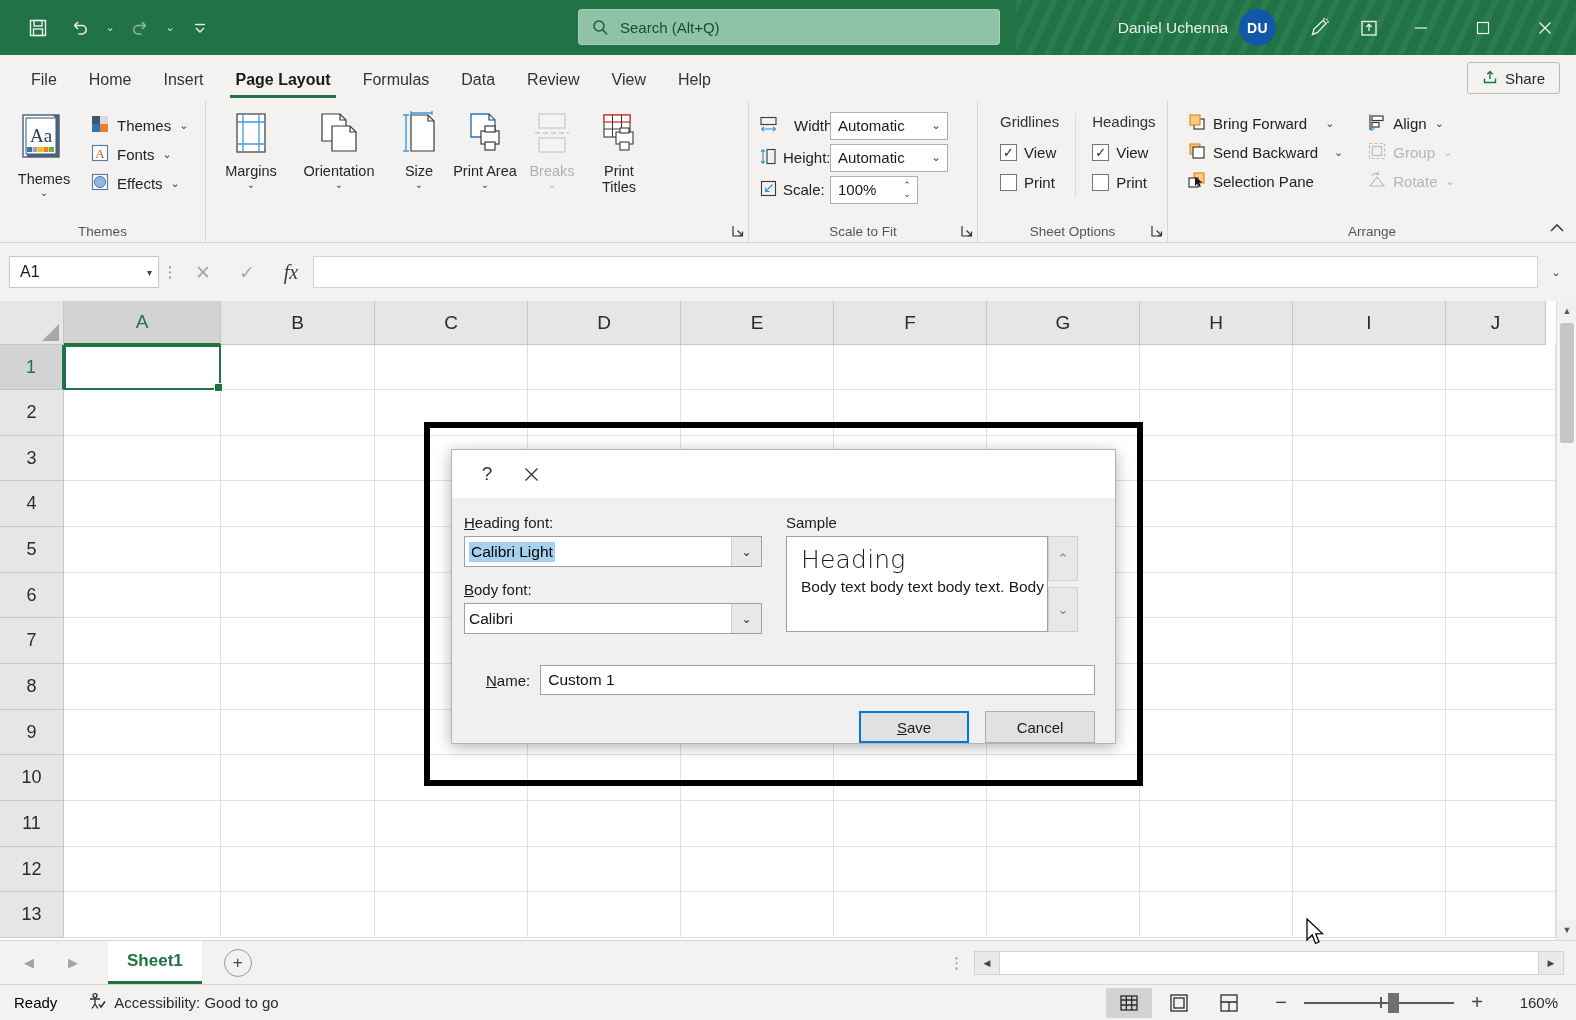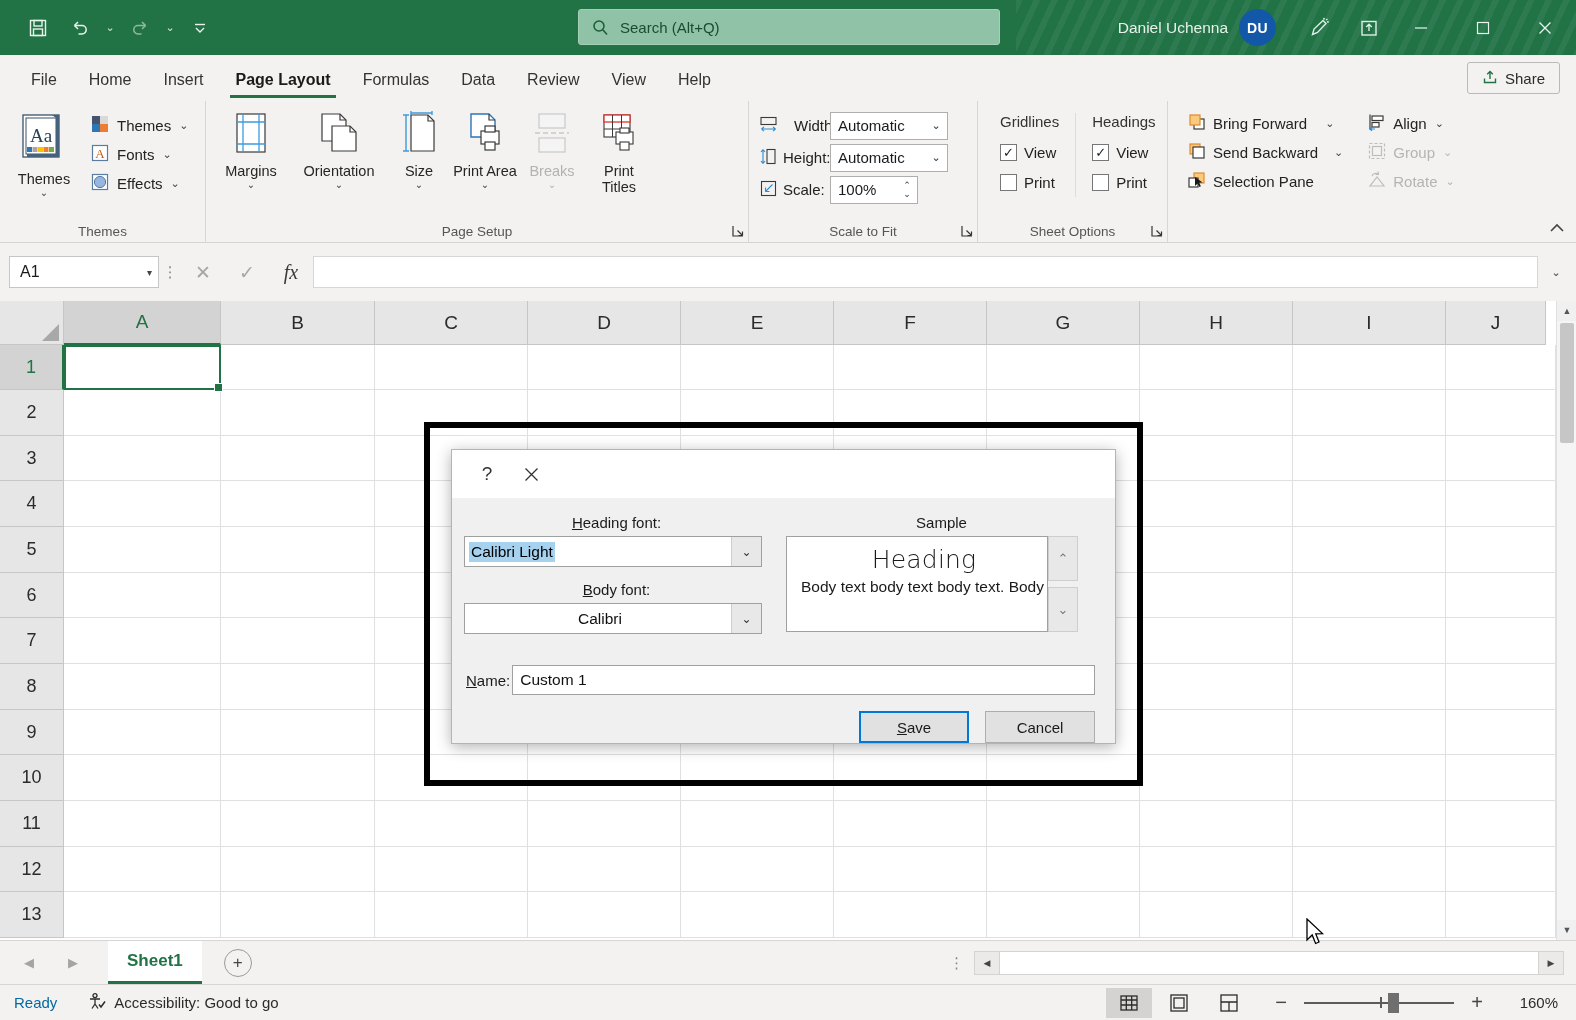--- a/index.html
+++ b/index.html
@@ -224,21 +224,21 @@
   .hgrip { margin-left: auto; margin-right: 10px; color: #8a8886; font-size: 15px; cursor: col-resize; }
   .hscroll { width: 590px; height: 24px; display: flex; align-items: center; margin-right: 12px; }
   .hsarrow { width: 26px; height: 24px; background: #eceae9; border: 1px solid #d5d3d1; display: flex; align-items: center; justify-content: center; font-size: 9px; color: #444; cursor: pointer;}
   .htrack { flex: 1; height: 24px; background: #fff; border: 1px solid #d5d3d1; border-left: none; border-right: none; }
 
   
   .statusbar {
     position: absolute; top: 984px; left: 0; width: 1576px; height: 36px; background: #f3f2f1;
     border-top: 1px solid #d8d6d4; display: flex; align-items: center;
   }
-  .st-ready { margin-left: 14px; font-size: 15px; color: #0369a1; }
+  .st-ready { margin-left: 14px; font-size: 15px; color: #000000; }
   .st-acc { margin-left: 30px; display: flex; align-items: center; gap: 8px; font-size: 15px; color: #2b2b2b; cursor: pointer; }
   .viewbtns { margin-left: auto; display: flex; gap: 4px; margin-right: 18px; }
   .vbtn { width: 46px; height: 30px; display: flex; align-items: center; justify-content: center; color: #2b2b2b; cursor: pointer; }
   .vbtn.active { background: #d5d3d1; }
   .zoomwrap { display: flex; align-items: center; gap: 12px; margin-right: 16px; }
   .zbtn { width: 22px; display: flex; align-items: center; justify-content: center; font-size: 20px; color: #444; cursor: pointer; }
   .ztrack { position: relative; width: 150px; height: 20px; display: flex; align-items: center; cursor: pointer;}
   .ztrack::before { content:""; position:absolute; left:0; right:0; height: 2px; background:#5b5b5b; }
   .ztick { position: absolute; left: 76px; width: 2px; height: 11px; background: #5b5b5b; }
   .zthumb { position: absolute; left: 84px; width: 11px; height: 20px; background: #6f6f6f; cursor: grab;}
@@ -255,21 +255,21 @@
     position: absolute; left: 451px; top: 449px; width: 665px; height: 295px;
     background: #f0f0f0; border: 1px solid #b4b4b4; z-index: 50;
     box-shadow: 0 3px 14px rgba(0,0,0,.30);
     display: flex; flex-direction: column;
   }
   .dlg-title {
     height: 52px; background: #fff; display: flex; align-items: center; padding: 0 0 0 13px;
   }
   .dlg-title .t { font-size: 17px; color: #1a1a1a; flex: 1; }
   .dlg-btn { width: 44px; height: 40px; display: flex; align-items: center; justify-content: center; color: #333; cursor: pointer; font-size: 19px; }
-  .dlg-body { flex: 1; padding: 16px 18px 0 12px; position: relative; text-align: center; }
+  .dlg-body { flex: 1; padding: 16px 18px 0 12px; position: relative; }
   .dlg-cols { display: flex; gap: 17px; }
   .dlg-left { width: 305px; }
   .dlg-right { flex: 1; }
   .flabel { font-size: 15px; color: #1a1a1a; margin-bottom: 5px; }
   .flabel u { text-decoration: underline; }
   .fontcombo {
     width: 298px; height: 31px; border: 1px solid #a0a0a0; background: #fff;
     display: flex; align-items: center; cursor: pointer; margin-bottom: 14px;
   }
   .fontcombo .val { flex: 1; font-size: 15.5px; color: #111; padding-left: 4px; }
@@ -280,21 +280,21 @@
     display: flex; align-items: center; justify-content: center; font-size: 12px; color: #333;
   }
   .samplebox-wrap { display: flex; }
   .samplebox {
     width: 262px; height: 96px; border: 1px solid #a0a0a0; background: #fff; padding: 8px 0 0 14px; overflow: hidden;
   }
   .sample-h { font-size: 25px; color: #1a1a1a; font-weight: 300; line-height: 1.18; letter-spacing: .2px; font-family: "DejaVu Sans", sans-serif;}
   .sample-b { font-size: 15.5px; color: #1a1a1a; white-space: nowrap; margin-top: 3px; }
   .samplescroll { width: 30px; height: 96px; display: flex; flex-direction: column; justify-content: space-between; }
   .ssbtn { width: 30px; height: 45px; background: #e8e8e8; border: 1px solid #cecece; display: flex; align-items: center; justify-content: center; color: #7a7a7a; font-size: 13px; cursor: pointer; }
-  .namerow { display: flex; align-items: center; gap: 2px; margin-top: 17px; padding-left: 2px; }
+  .namerow { display: flex; align-items: center; gap: 10px; margin-top: 17px; padding-left: 2px; margin-left: 20px; }
   .namerow .nl { font-size: 15px; color: #1a1a1a; }
   .nameinput {
     flex: 1; height: 30px; border: 1px solid #a0a0a0; background: #fff; display: flex; align-items: center;
     padding-left: 7px; font-size: 15.5px; color: #111; cursor: text; margin-right: 2px;
   }
   .dlg-actions { display: flex; justify-content: flex-end; gap: 16px; margin-top: 16px; padding-right: 2px; }
   .dbtn {
     width: 110px; height: 32px; background: #e1e1e1; border: 1px solid #adadad;
     display: flex; align-items: center; justify-content: center; font-size: 15px; color: #1a1a1a; cursor: pointer;
   }
@@ -533,21 +533,20 @@
               <rect x="7" y="4" width="26" height="7" fill="#fff" stroke="#e0342c" stroke-width="1.3"></rect>
               <path d="M15.5 4 V26 M24.5 4 V26 M7 18 H33" stroke="#3a3a3a" stroke-width="1"></path>
               <rect x="19" y="21" width="17" height="12" fill="#fff" stroke="#3a3a3a" stroke-width="1.1"></rect>
               <rect x="23" y="17" width="9" height="5" fill="#fff" stroke="#3a3a3a" stroke-width="1.1"></rect>
               <rect x="23" y="31" width="9" height="8" fill="#fff" stroke="#3a3a3a" stroke-width="1.1"></rect>
             </svg>
           </span>
           <span class="lbl">Print Titles</span>
         </div>
       </div>
-      <div class="rgroup-label">Page Setup</div>
       <div class="dlauncher">
         <svg width="16" height="16" viewBox="0 0 16 16" fill="none" stroke="#333" stroke-width="1.2">
           <path d="M3 3 V13 H13"></path>
             <path d="M12.5 12.5 L7.5 7.5 M12.5 12.5 V8.5 M12.5 12.5 H8.5" fill="#333"></path>
         </svg>
       </div>
     </div>
 
     <div class="rgroup" style="width:229px;">
       <div class="rgroup-body" style="flex-direction:column; gap:1px; padding-top:5px; padding-left:4px;">
@@ -713,20 +712,21 @@
                 <path d="M3 16 H17 L10 7 Z"></path>
                 <path d="M5 6 a4 4 0 0 1 6 -2"></path>
                   <path d="M11 1.5 L11.5 4.5 L8.5 4.5"></path>
               </svg>
             </span>
             <span class="lbl">Rotate</span>
             <span class="caret">⌄</span>
           </div>
         </div>
       </div>
+      <div class="rgroup-label">Arrange</div>
       <div class="collapse-ribbon">
         <svg width="18" height="14" viewBox="0 0 18 14" fill="none" stroke="#444" stroke-width="1.6">
             <path d="M3 10 L9 4 L15 10"></path>
           </svg>
       </div>
     </div>
   </div>
 
   <div class="fbar">
     <div class="namebox">

